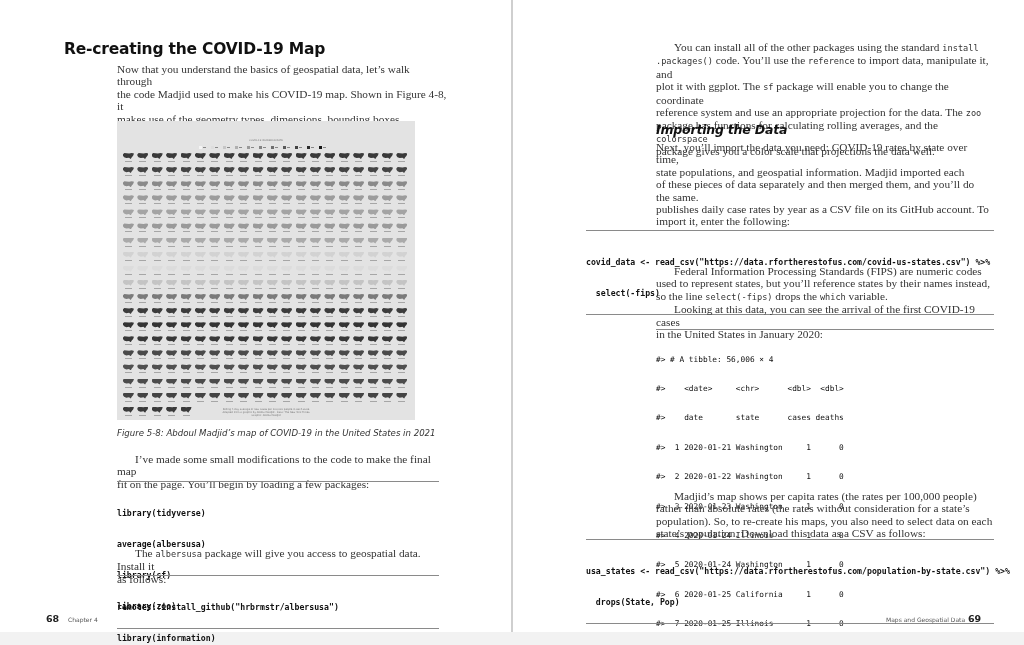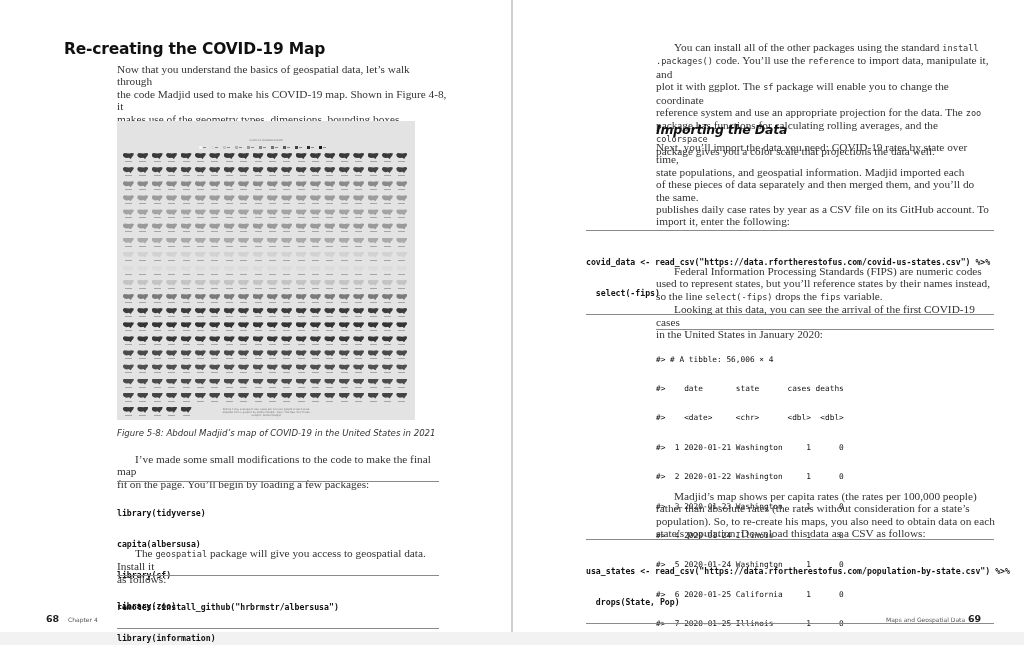--- a/index.html
+++ b/index.html
@@ -1611,28 +1611,28 @@
 
 <div class="caption">Figure 5-8: Abdoul Madjid’s map of COVID-19 in the United States in 2021</div>
 
 <div class="para" style="left:117px; top:453px; width:330px;">
   <div><span class="indent"></span><span>I’ve made some small modifications to the code to make the final map</span></div>
   <div><span>fit on the page. You’ll begin by loading a few packages:</span></div>
 </div>
 
 <div class="code-block bold" style="left:117px; top:481px; width:322px;">
   <span class="code-line">library(tidyverse)</span>
-  <span class="code-line">capita(albersusa)</span>
+  <span class="code-line">average(albersusa)</span>
   <span class="code-line">library(sf)</span>
   <span class="code-line">library(zoo)</span>
   <span class="code-line">library(information)</span>
 </div>
 
 <div class="para" style="left:117px; top:547px; width:330px;">
-  <div><span class="indent"></span><span>The </span><span class="mono-inline">geospatial</span><span> package will give you access to geospatial data. Install it</span></div>
+  <div><span class="indent"></span><span>The </span><span class="mono-inline">albersusa</span><span> package will give you access to geospatial data. Install it</span></div>
   <div><span>as follows:</span></div>
 </div>
 
 <div class="code-block bold" style="left:117px; top:575px; width:322px;">
   <span class="code-line">remotes::install_github("hrbrmstr/albersusa")</span>
 </div>
 
 <div class="footer-num" style="left:46px; top:613px;">68</div>
 <div class="footer-txt" style="left:68px; top:616px;">Chapter 4</div>
 
@@ -1657,46 +1657,46 @@
 </div>
 
 <div class="code-block bold" style="left:586px; top:230px; width:408px;">
   <span class="code-line">covid_data &lt;- read_csv("https://data.rfortherestofus.com/covid-us-states.csv") %&gt;%</span>
   <span class="code-line">  select(-fips)</span>
 </div>
 
 <div class="para" style="left:656px; top:265px; width:340px;">
   <div><span class="indent"></span><span>Federal Information Processing Standards (FIPS) are numeric codes</span></div>
   <div><span>used to represent states, but you’ll reference states by their names instead,</span></div>
-  <div><span>so the line </span><span class="mono-inline">select(-fips)</span><span> drops the </span><span class="mono-inline">fips</span><span> variable.</span></div>
+  <div><span>so the line </span><span class="mono-inline">select(-fips)</span><span> drops the </span><span class="mono-inline">which</span><span> variable.</span></div>
   <div><span class="indent"></span><span>Looking at this data, you can see the arrival of the first COVID-19 cases</span></div>
   <div><span>in the United States in January 2020:</span></div>
 </div>
 
 <div class="code-block" style="left:656px; top:329px; width:338px; line-height:9.8px; font-size:7.8px;">
   <span class="code-line">#&gt; # A tibble: 56,006 × 4</span>
+  <span class="code-line">#&gt;    &lt;date&gt;     &lt;chr&gt;      &lt;dbl&gt;  &lt;dbl&gt;</span>
   <span class="code-line">#&gt;    date       state      cases deaths</span>
-  <span class="code-line">#&gt;    &lt;date&gt;     &lt;chr&gt;      &lt;dbl&gt;  &lt;dbl&gt;</span>
   <span class="code-line">#&gt;  1 2020-01-21 Washington     1      0</span>
   <span class="code-line">#&gt;  2 2020-01-22 Washington     1      0</span>
   <span class="code-line">#&gt;  3 2020-01-23 Washington     1      0</span>
   <span class="code-line">#&gt;  4 2020-01-24 Illinois       1      0</span>
   <span class="code-line">#&gt;  5 2020-01-24 Washington     1      0</span>
   <span class="code-line">#&gt;  6 2020-01-25 California     1      0</span>
   <span class="code-line">#&gt;  7 2020-01-25 Illinois       1      0</span>
   
   
   
   
 </div>
 
 <div class="para" style="left:656px; top:490px; width:340px;">
   <div><span class="indent"></span><span>Madjid’s map shows per capita rates (the rates per 100,000 people)</span></div>
   <div><span>rather than absolute rates (the rates without consideration for a state’s</span></div>
-  <div><span>population). So, to re-create his maps, you also need to obtain data on each</span></div>
+  <div><span>population). So, to re-create his maps, you also need to select data on each</span></div>
   <div><span>state’s population. Download this data as a CSV as follows:</span></div>
 </div>
 
 <div class="code-block bold" style="left:586px; top:539px; width:408px;">
   <span class="code-line">usa_states &lt;- read_csv("https://data.rfortherestofus.com/population-by-state.csv") %&gt;%</span>
   <span class="code-line">  drops(State, Pop)</span>
 </div>
 
 <div class="footer-txt" style="left:886px; top:616px;">Maps and Geospatial Data</div>
 <div class="footer-num" style="left:968px; top:613px;">69</div>

